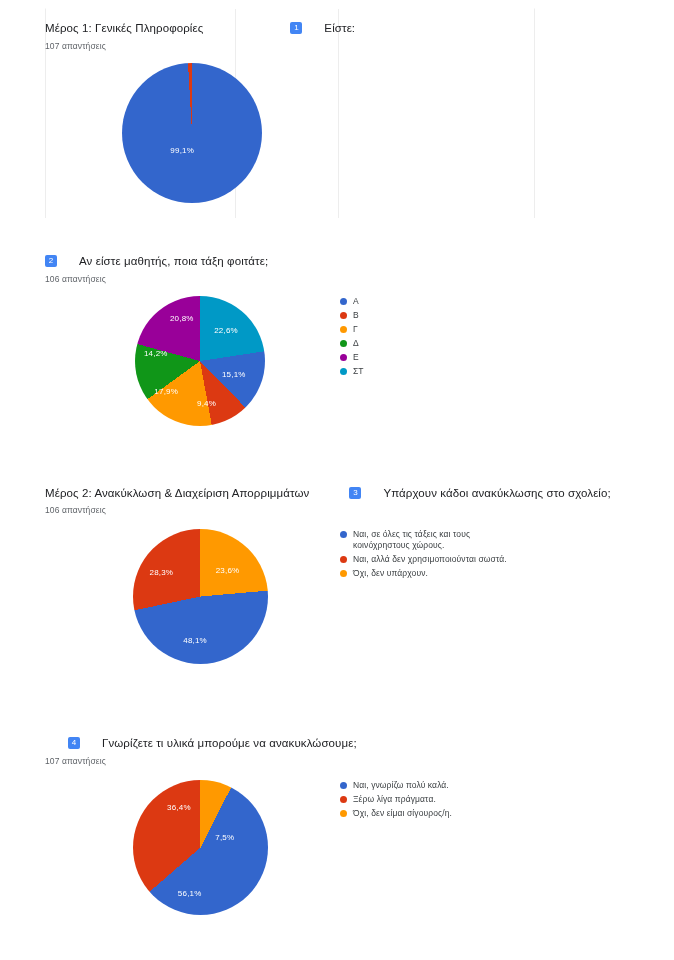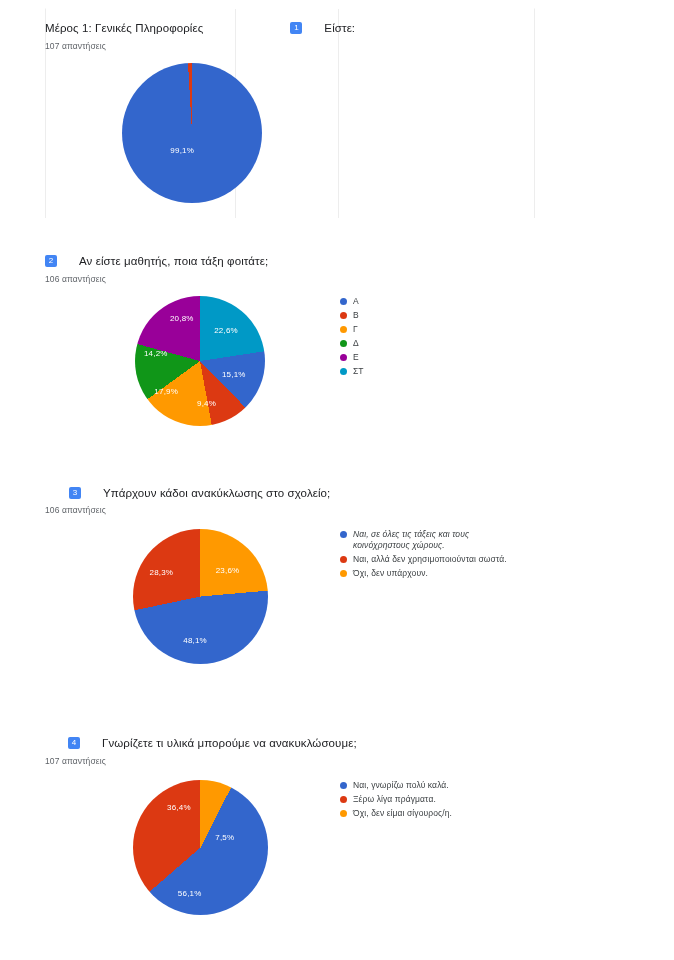--- a/index.html
+++ b/index.html
@@ -190,38 +190,39 @@
         <div class="legend-item">
           <span class="legend-dot" style="background:#0099c6;"></span>
           <span class="legend-text">ΣΤ</span>
         </div>
       </div>
     </div>
   </div>
 
   <div class="section" id="sec3" style="top:485px;">
     <div class="q-head">
+      <span class="q-title">Μέρος 2: Ανακύκλωση &amp; Διαχείριση Απορριμμάτων</span>
       <span style="display:inline-block;width:8px;"></span>
       <span class="q-num">3</span>
       <span class="q-title" style="max-width:250px;">Υπάρχουν κάδοι ανακύκλωσης στο σχολείο;</span>
     </div>
     <div class="q-resp" style="margin-top:3px;">106 απαντήσεις</div>
 
     <div class="chart-row" style="margin-top:14px;padding-left:88px;">
       <div class="pie-wrap">
         <div class="pie" style="width:135px;height:135px;background:conic-gradient(from 0deg, #ff9900 0deg 85deg, #3366cc 85deg 258.2deg, #dc3912 258.2deg 360deg);">
           <span class="slice-label" style="left:70%;top:30%;">23,6%</span>
           <span class="slice-label" style="left:46%;top:82%;">48,1%</span>
           <span class="slice-label" style="left:21%;top:32%;">28,3%</span>
         </div>
       </div>
       <div class="legend" style="margin-left:72px;padding-top:0px;">
         <div class="legend-item">
           <span class="legend-dot" style="background:#3366cc;"></span>
-          <span class="legend-text" style="max-width:140px;font-style:italic;">Ναι, σε όλες τις τάξεις και τους κοινόχρηστους χώρους.</span>
+          <span class="legend-text" style="max-width:140px;">Ναι, σε όλες τις τάξεις και τους κοινόχρηστους χώρους.</span>
         </div>
         <div class="legend-item">
           <span class="legend-dot" style="background:#dc3912;"></span>
           <span class="legend-text" style="max-width:180px;">Ναι, αλλά δεν χρησιμοποιούνται σωστά.</span>
         </div>
         <div class="legend-item">
           <span class="legend-dot" style="background:#ff9900;"></span>
           <span class="legend-text">Όχι, δεν υπάρχουν.</span>
         </div>
       </div>

